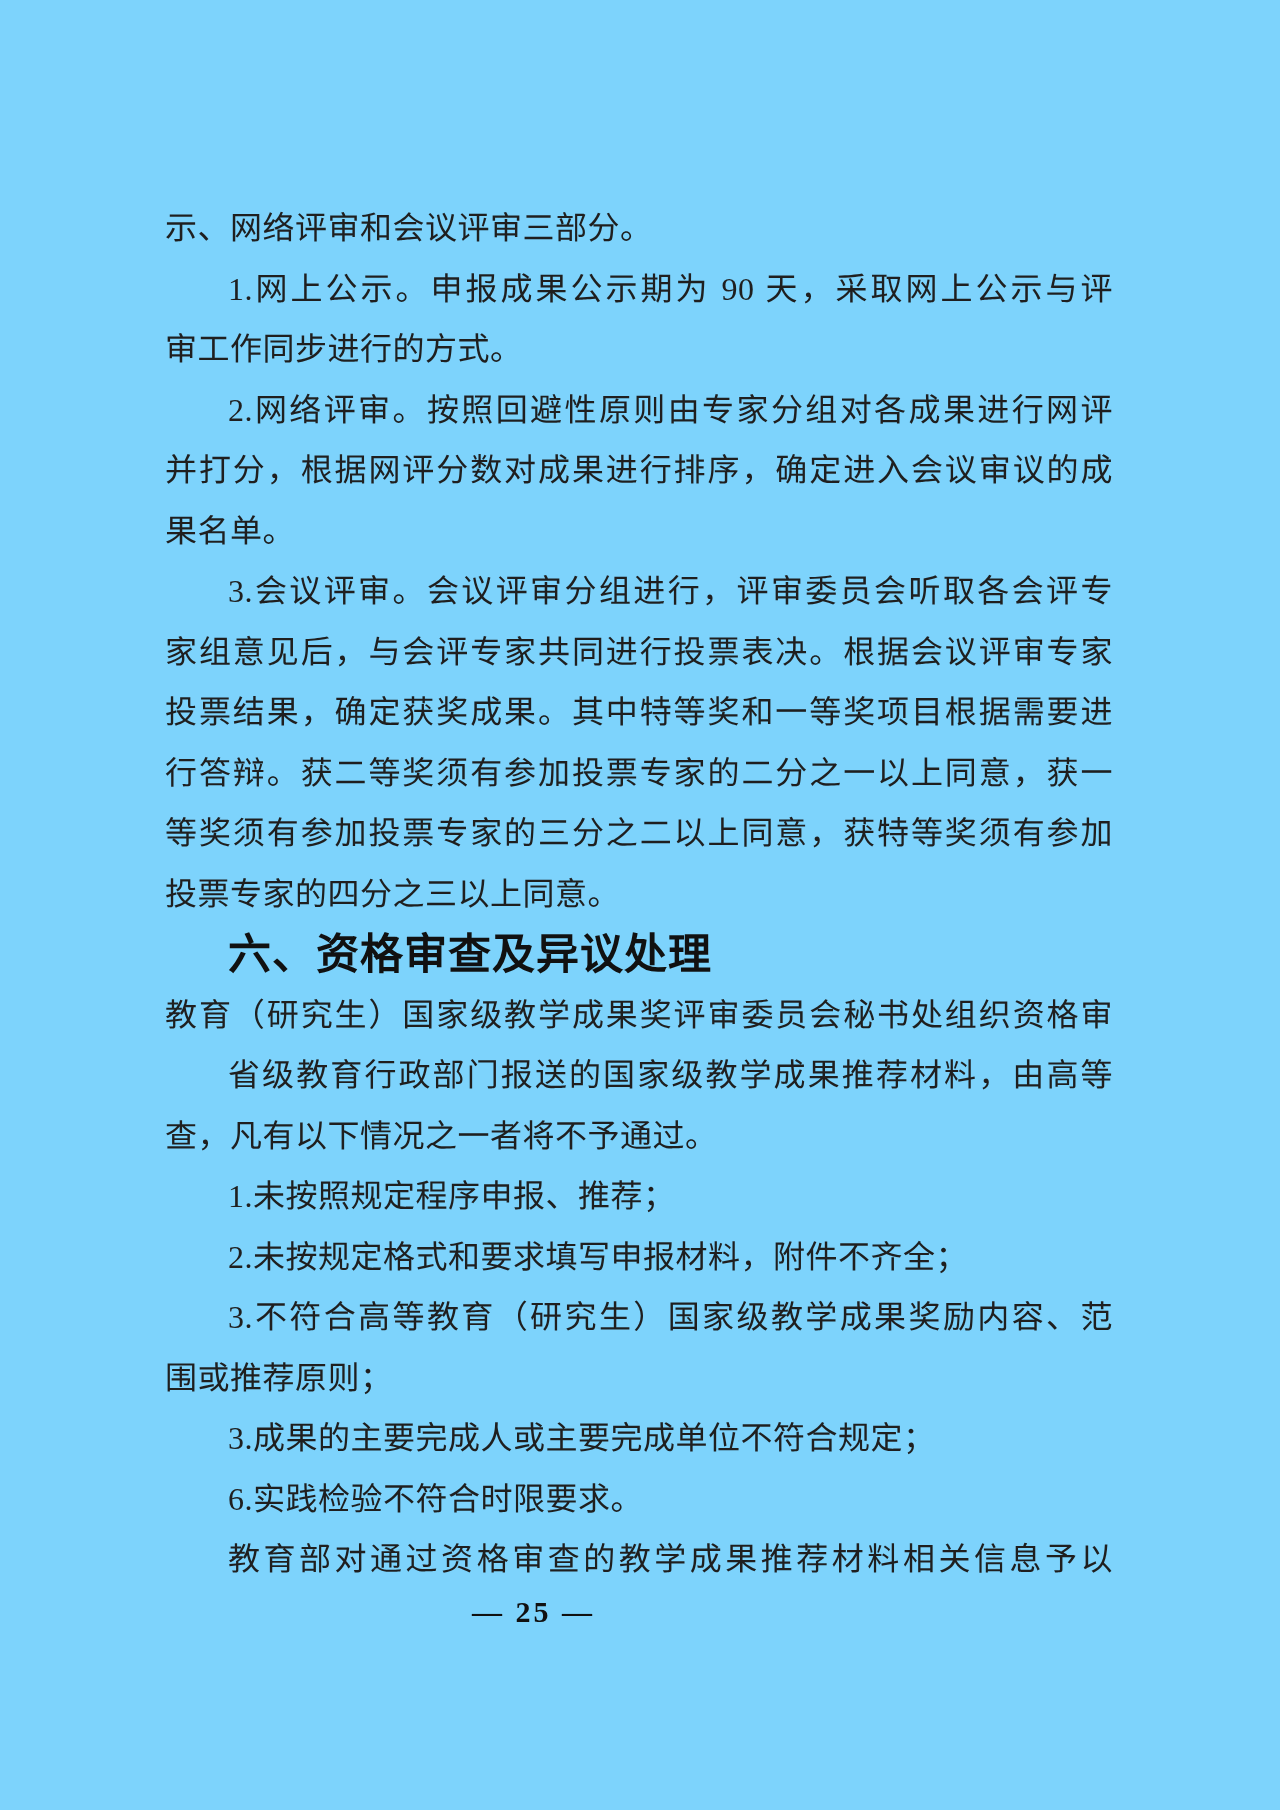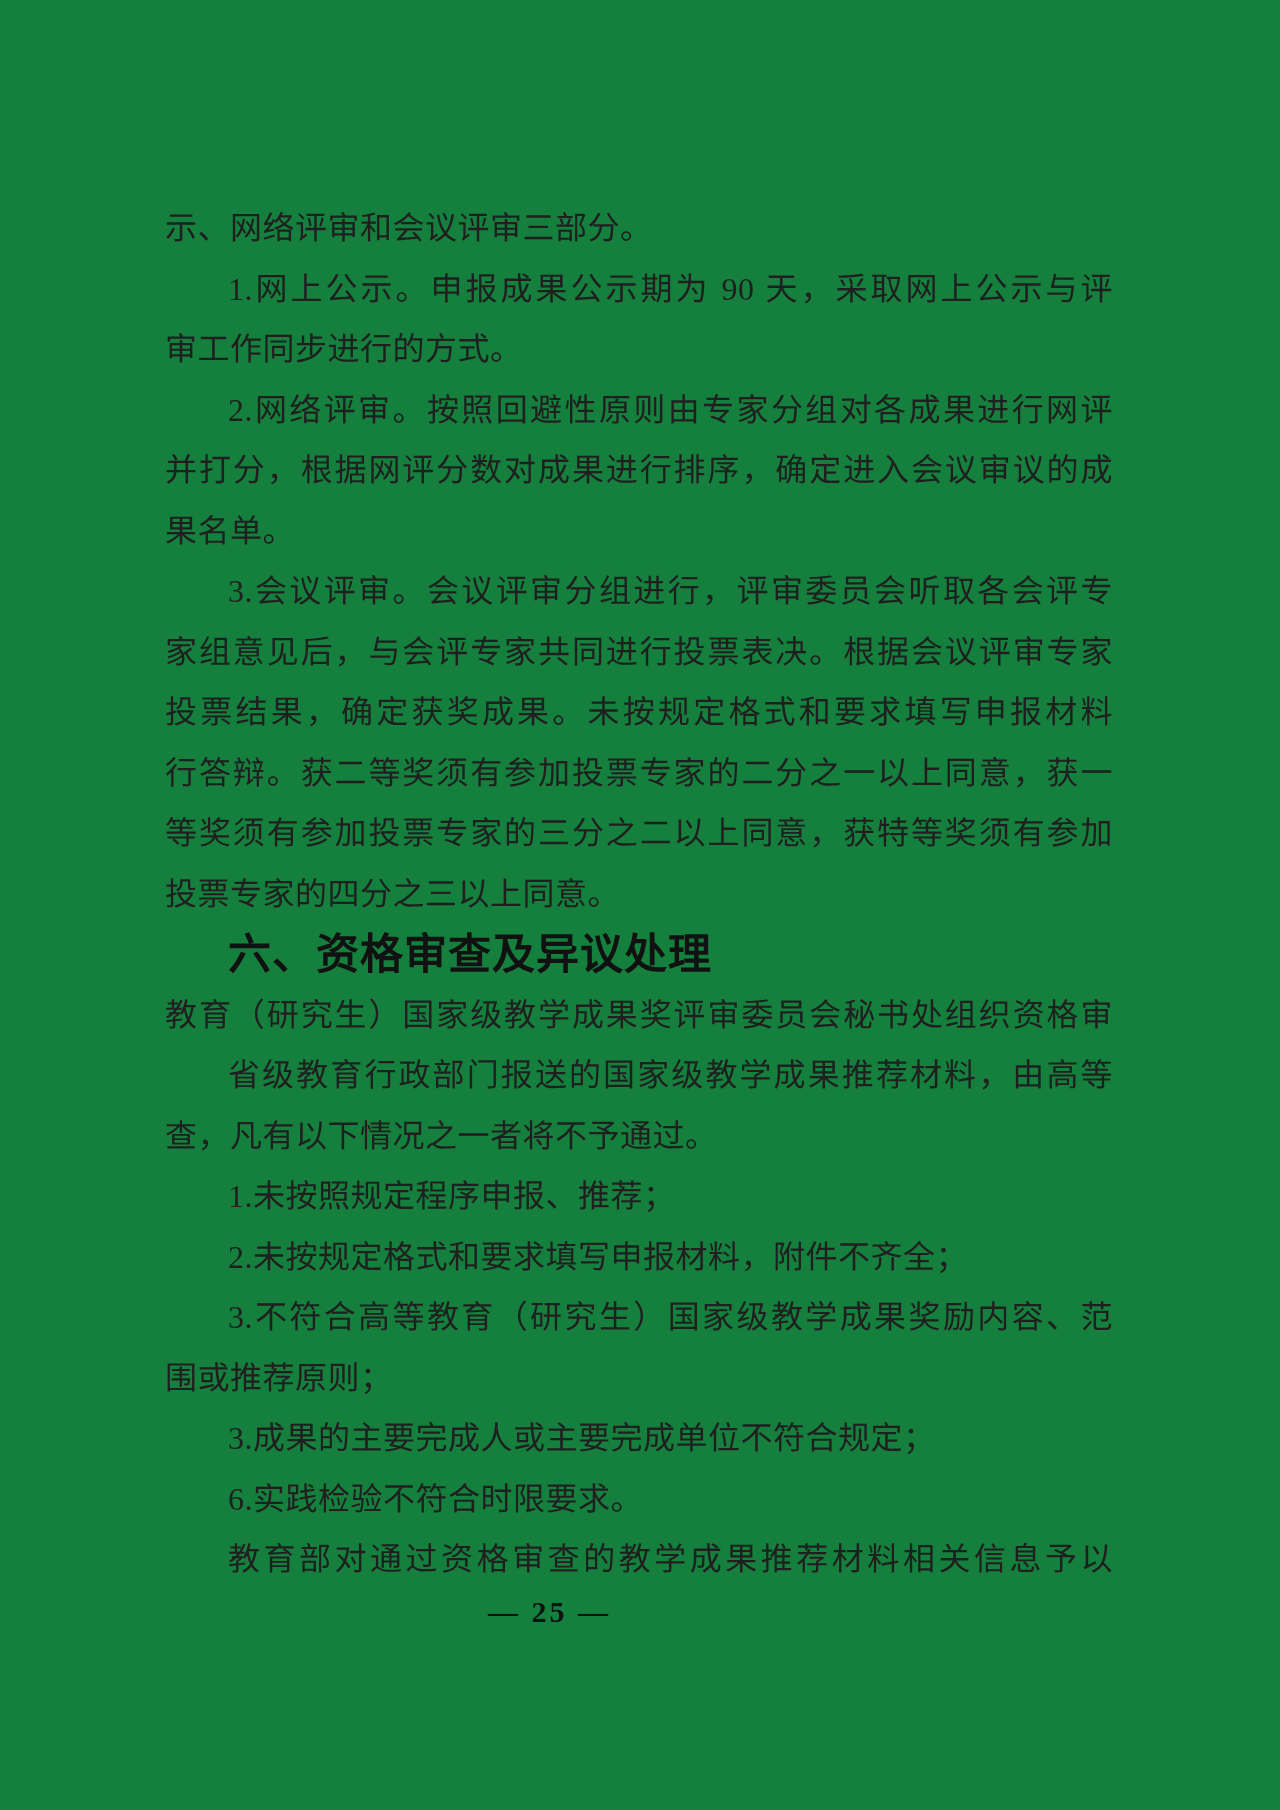--- a/index.html
+++ b/index.html
@@ -1,21 +1,21 @@
 <!DOCTYPE html>
 <html lang="zh-CN"><head>
 <meta charset="utf-8">
 <style>
   html, body { margin: 0; padding: 0; }
   body { background: #ffffff; }
   .page {
     position: relative;
     width: 1280px;
     height: 1810px;
-    background: #15803d;
+    background: #7dd3fc;
     color: #1f1f1f;
     font-family: "Liberation Serif", "DejaVu Serif", serif;
     overflow: hidden;
   }
   .text-block {
     position: absolute;
     left: 165px;
     top: 198px;
     width: 948px;
   }
@@ -42,21 +42,20 @@
     letter-spacing: 1px;
   }
   .page-footer {
     position: absolute;
     left: 0;
     top: 1590px;
     width: 1067px;
     height: 44px;
     line-height: 44px;
     text-align: center;
-    padding-left: 16px;
   }
   .page-number {
     font-size: 30px;
     font-weight: 700;
     color: #111111;
     letter-spacing: 3px;
     font-family: "Liberation Serif", "DejaVu Serif", serif;
   }
 </style>
 </head>
@@ -65,21 +64,21 @@
 <div class="page">
   <main class="text-block">
     <div class="line">示、网络评审和会议评审三部分。</div>
     <div class="line i j">1.网上公示。申报成果公示期为 90 天，采取网上公示与评</div>
     <div class="line">审工作同步进行的方式。</div>
     <div class="line i j">2.网络评审。按照回避性原则由专家分组对各成果进行网评</div>
     <div class="line j">并打分，根据网评分数对成果进行排序，确定进入会议审议的成</div>
     <div class="line">果名单。</div>
     <div class="line i j">3.会议评审。会议评审分组进行，评审委员会听取各会评专</div>
     <div class="line j">家组意见后，与会评专家共同进行投票表决。根据会议评审专家</div>
-    <div class="line j">投票结果，确定获奖成果。未按规定格式和要求填写申报材料</div>
+    <div class="line j">投票结果，确定获奖成果。其中特等奖和一等奖项目根据需要进</div>
     <div class="line j">行答辩。获二等奖须有参加投票专家的二分之一以上同意，获一</div>
     <div class="line j">等奖须有参加投票专家的三分之二以上同意，获特等奖须有参加</div>
     <div class="line">投票专家的四分之三以上同意。</div>
     <div class="line heading i">六、资格审查及异议处理</div>
     <div class="line j">教育（研究生）国家级教学成果奖评审委员会秘书处组织资格审</div>
     <div class="line i j">省级教育行政部门报送的国家级教学成果推荐材料，由高等</div>
     <div class="line">查，凡有以下情况之一者将不予通过。</div>
     <div class="line i">1.未按照规定程序申报、推荐；</div>
     <div class="line i">2.未按规定格式和要求填写申报材料，附件不齐全；</div>
     <div class="line i j">3.不符合高等教育（研究生）国家级教学成果奖励内容、范</div>

